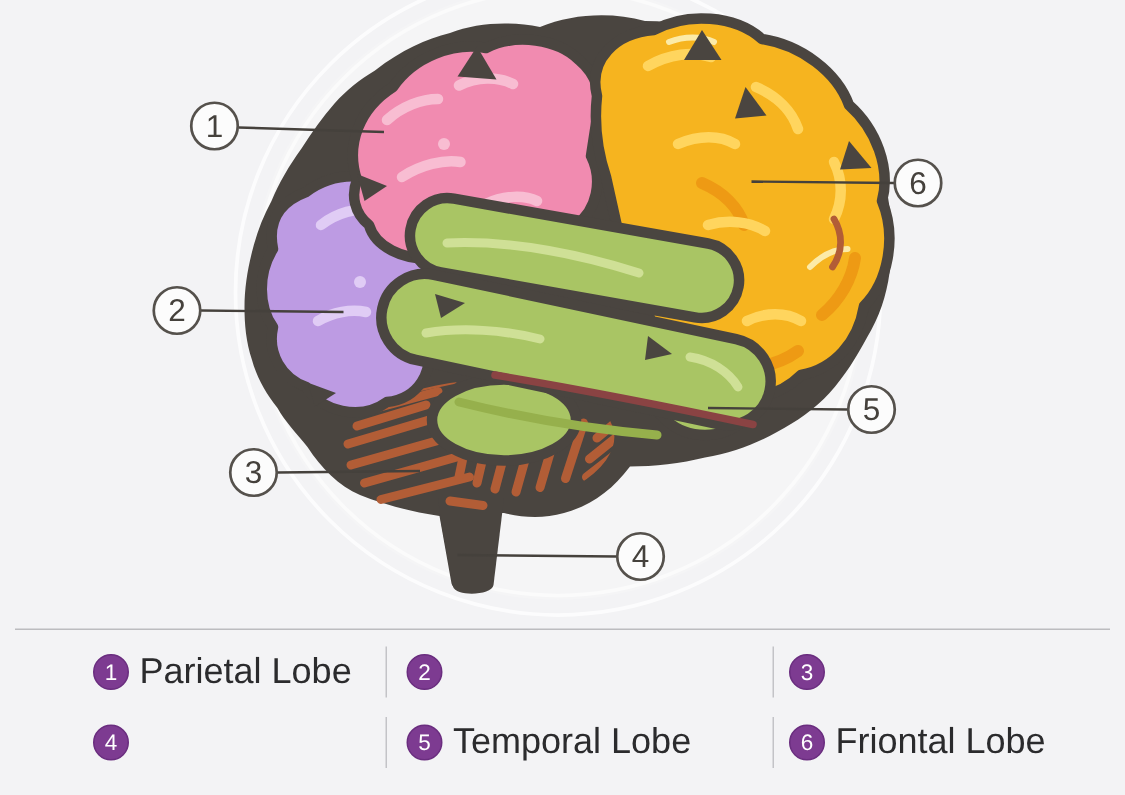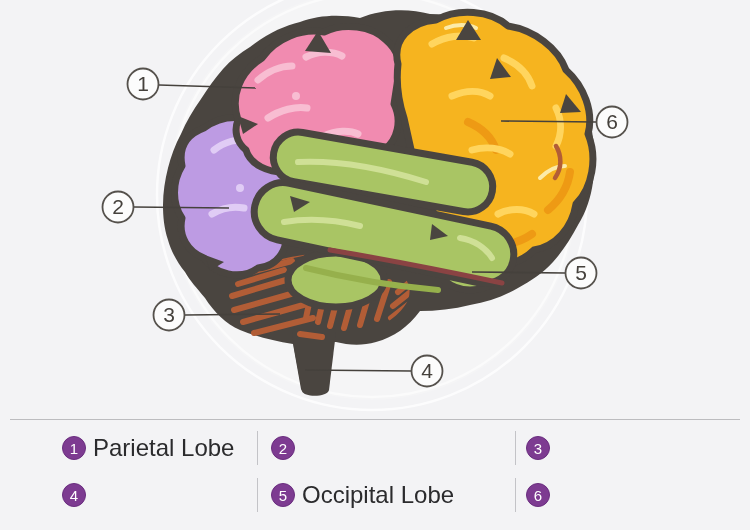--- a/index.html
+++ b/index.html
@@ -267,19 +267,20 @@
       <span class="badge">3</span>
     </div>
   </div>
 
   <div class="legend-row row-2">
     <div class="legend-cell c1">
       <span class="badge">4</span>
     </div>
     <div class="legend-cell c2">
       <span class="badge">5</span>
-      <span class="legend-label">Occipital Lobe</span>
+      <span class="legend-label">Temporal Lobe</span>
     </div>
     <div class="legend-cell c3">
       <span class="badge">6</span>
+      <span class="legend-label">Friontal Lobe</span>
     </div>
   </div>
 </div>
 
 </body></html>

